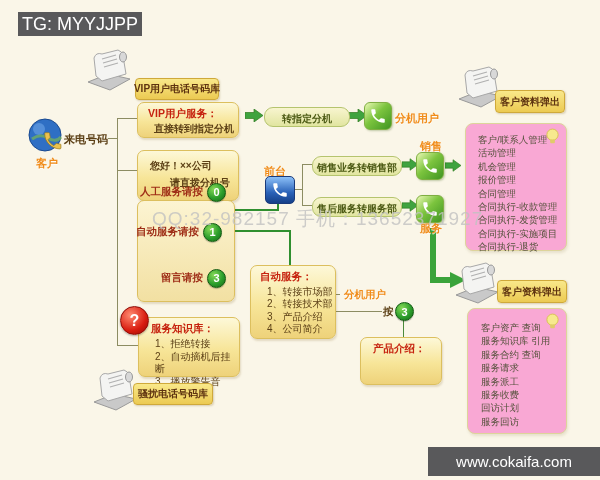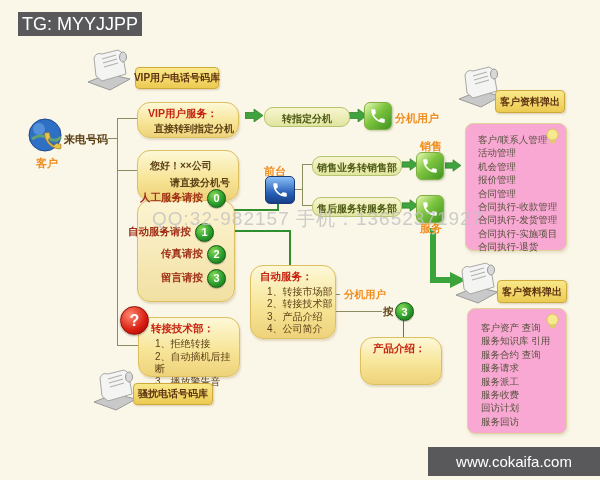--- a/index.html
+++ b/index.html
@@ -2,21 +2,21 @@
 <html><head>
 <meta charset="utf-8">
 <style>
   html,body{margin:0;padding:0;}
   body{font-family:"Liberation Sans",sans-serif;}
   #canvas{position:relative;width:600px;height:480px;background:#faf6e8;overflow:hidden;}
   .abs{position:absolute;}
   .banner{background:#59595b;color:#fff;display:flex;align-items:center;justify-content:center;}
   .wm{font-size:19px;color:#c2c2c2;opacity:.8;letter-spacing:1px;white-space:nowrap;z-index:5;}
   .ybox{background:linear-gradient(180deg,#fdf8d8 0%,#f7e598 55%,#eed27a 100%);
-        border:1px solid #dcbf5e;border-radius:13px;box-shadow:1px 2px 2px rgba(120,90,20,.18);z-index:3;}
+        border:1px solid #dcbf5e;border-radius:7px;box-shadow:1px 2px 2px rgba(120,90,20,.18);z-index:3;}
   .ybadge{background:linear-gradient(180deg,#f9e88a,#ecca52);border:1px solid #cfa93a;border-radius:4px;
         color:#5e3310;font-weight:bold;font-size:10px;display:flex;align-items:center;justify-content:center;
         box-shadow:1px 1px 2px rgba(120,90,20,.25);z-index:4;white-space:nowrap;}
   .gpill{background:linear-gradient(180deg,#f8f5cf,#e1e5a0);border:1px solid #b5c46e;border-radius:9px;
         color:#4c5a14;font-weight:bold;font-size:10px;display:flex;align-items:flex-end;justify-content:center;
         z-index:3;white-space:nowrap;}
   .numc{width:17px;height:17px;border-radius:50%;background:radial-gradient(circle at 35% 30%,#86d957,#2c9e2c 55%,#156615);
         border:1px solid #0f5a0f;color:#fff;font-size:11px;font-weight:bold;display:flex;align-items:center;
         justify-content:center;z-index:6;box-shadow:0 1px 1px rgba(0,0,0,.25);}
   .checkicon{width:26px;height:26px;border-radius:6px;
@@ -53,21 +53,21 @@
   </div>
 
   <div class="abs wm" style="left:152px;top:206px;">QQ:32-982157   手机：13652371927</div>
 
   <svg class="abs" style="left:82px;top:48px;" width="52" height="44" viewBox="0 0 52 44">
     <path d="M6 34 L26 26 L48 31 L28 42 Z" fill="#c9c9c9" stroke="#9a9a9a" stroke-width="1"></path>
     <path d="M12 10 Q14 4 20 6 L36 2 Q40 3 41 8 L44 26 L20 33 L14 28 Z" fill="#f4f4f2" stroke="#a8a8a8" stroke-width="1"></path>
     <path d="M20 11 L34 7 M21 15 L35 11 M22 19 L36 15" stroke="#b0b0b0" stroke-width="1.2" fill="none"></path>
     <ellipse cx="41" cy="9" rx="3.5" ry="5" fill="#d8d8d8" stroke="#999"></ellipse>
   </svg>
-  <div class="abs ybadge" style="left:135px;top:67px;width:82px;height:20px;">
+  <div class="abs ybadge" style="left:135px;top:78px;width:82px;height:20px;">
     <span>VIP用户电话号码库</span>
   </div>
 
   <svg class="abs" style="left:26px;top:116px;" width="40" height="40" viewBox="0 0 40 40">
     <circle cx="19" cy="19" r="16" fill="#2f6fc4" stroke="#1a4a90"></circle>
     <circle cx="13" cy="13" r="6" fill="#5a95dd" opacity=".85"></circle>
     <path d="M6 23 Q14 17 22 22 T35 21" stroke="#6fae64" stroke-width="3" fill="none" opacity=".8"></path>
     <g transform="translate(16,14) scale(0.9)">
       <path d="M6.62 10.79c1.44 2.83 3.76 5.14 6.59 6.59l2.2-2.2c.27-.27.67-.36 1.02-.24 1.12.37 2.33.57 3.57.57.55 0 1 .45 1 1V20c0 .55-.45 1-1 1-9.39 0-17-7.61-17-17 0-.55.45-1 1-1h3.5c.55 0 1 .45 1 1 0 1.25.2 2.45.57 3.57.11.35.03.74-.25 1.02l-2.2 2.2z" fill="#ecc24e" stroke="#9a7a1a" stroke-width=".8"></path>
     </g>
@@ -85,47 +85,43 @@
     <div class="redtitle" style="padding:4px 0 0 10px;">VIP用户服务：</div>
     <div class="browntext" style="padding:1px 0 16px 16px;font-weight:bold;">直接转到指定分机</div>
   </div>
 
   <div class="abs ybox" style="left:137px;top:150px;width:100px;height:49px;">
     <div class="browntext" style="padding:8px 0 0 12px;font-weight:bold;">您好！××公司</div>
     <div class="browntext" style="padding:3px 8px 0 0;font-weight:bold;text-align:right;">请直拨分机号</div>
   </div>
 
   <div class="abs ybox" style="left:137px;top:200px;width:96px;height:100px;background:linear-gradient(180deg,#fcf4d2,#f2e0a2);"></div>
-  <div class="abs menurow" style="left:140px;top:189px;width:86px;height:18px;">
+  <div class="abs menurow" style="left:140px;top:183px;width:86px;height:18px;">
     <span class="menulabel">人工服务请按</span>
     <span class="numc">0</span>
   </div>
-  <div class="abs menurow" style="left:128px;top:223px;width:86px;height:18px;">
+  <div class="abs menurow" style="left:136px;top:223px;width:86px;height:18px;">
     <span class="menulabel">自动服务请按</span>
     <span class="numc">1</span>
-  </div>
-  <div class="abs menurow" style="left:140px;top:245px;width:86px;height:18px;">
-    <span class="menulabel">传真请按</span>
-    <span class="numc">2</span>
   </div>
   <div class="abs menurow" style="left:140px;top:269px;width:86px;height:18px;">
     <span class="menulabel">留言请按</span>
     <span class="numc">3</span>
   </div>
 
   <div class="abs gline" style="left:224px;top:209px;width:54px;height:2px;"></div>
   <div class="abs gline" style="left:277px;top:201px;width:2px;height:10px;"></div>
   <div class="abs gline" style="left:224px;top:230px;width:67px;height:2px;"></div>
   <div class="abs gline" style="left:289px;top:230px;width:2px;height:37px;"></div>
 
   <div class="abs qicon" style="left:120px;top:306px;">
     <span>?</span>
   </div>
   <div class="abs ybox" style="left:138px;top:317px;width:100px;height:58px;">
-    <div class="redtitle" style="padding:4px 0 0 12px;">转接技术部：</div>
+    <div class="redtitle" style="padding:4px 0 0 12px;">服务知识库：</div>
     <div class="browntext" style="padding:2px 0 0 16px;line-height:12.6px;">
       <div>1、拒绝转接</div>
       <div>2、自动摘机后挂断</div>
       <div>3、播放警告音</div>
     </div>
   </div>
   <svg class="abs" style="left:88px;top:368px;" width="52" height="44" viewBox="0 0 52 44">
     <path d="M6 34 L26 26 L48 31 L28 42 Z" fill="#c9c9c9" stroke="#9a9a9a" stroke-width="1"></path>
     <path d="M12 10 Q14 4 20 6 L36 2 Q40 3 41 8 L44 26 L20 33 L14 28 Z" fill="#f4f4f2" stroke="#a8a8a8" stroke-width="1"></path>
     <path d="M20 11 L34 7 M21 15 L35 11 M22 19 L36 15" stroke="#b0b0b0" stroke-width="1.2" fill="none"></path>

